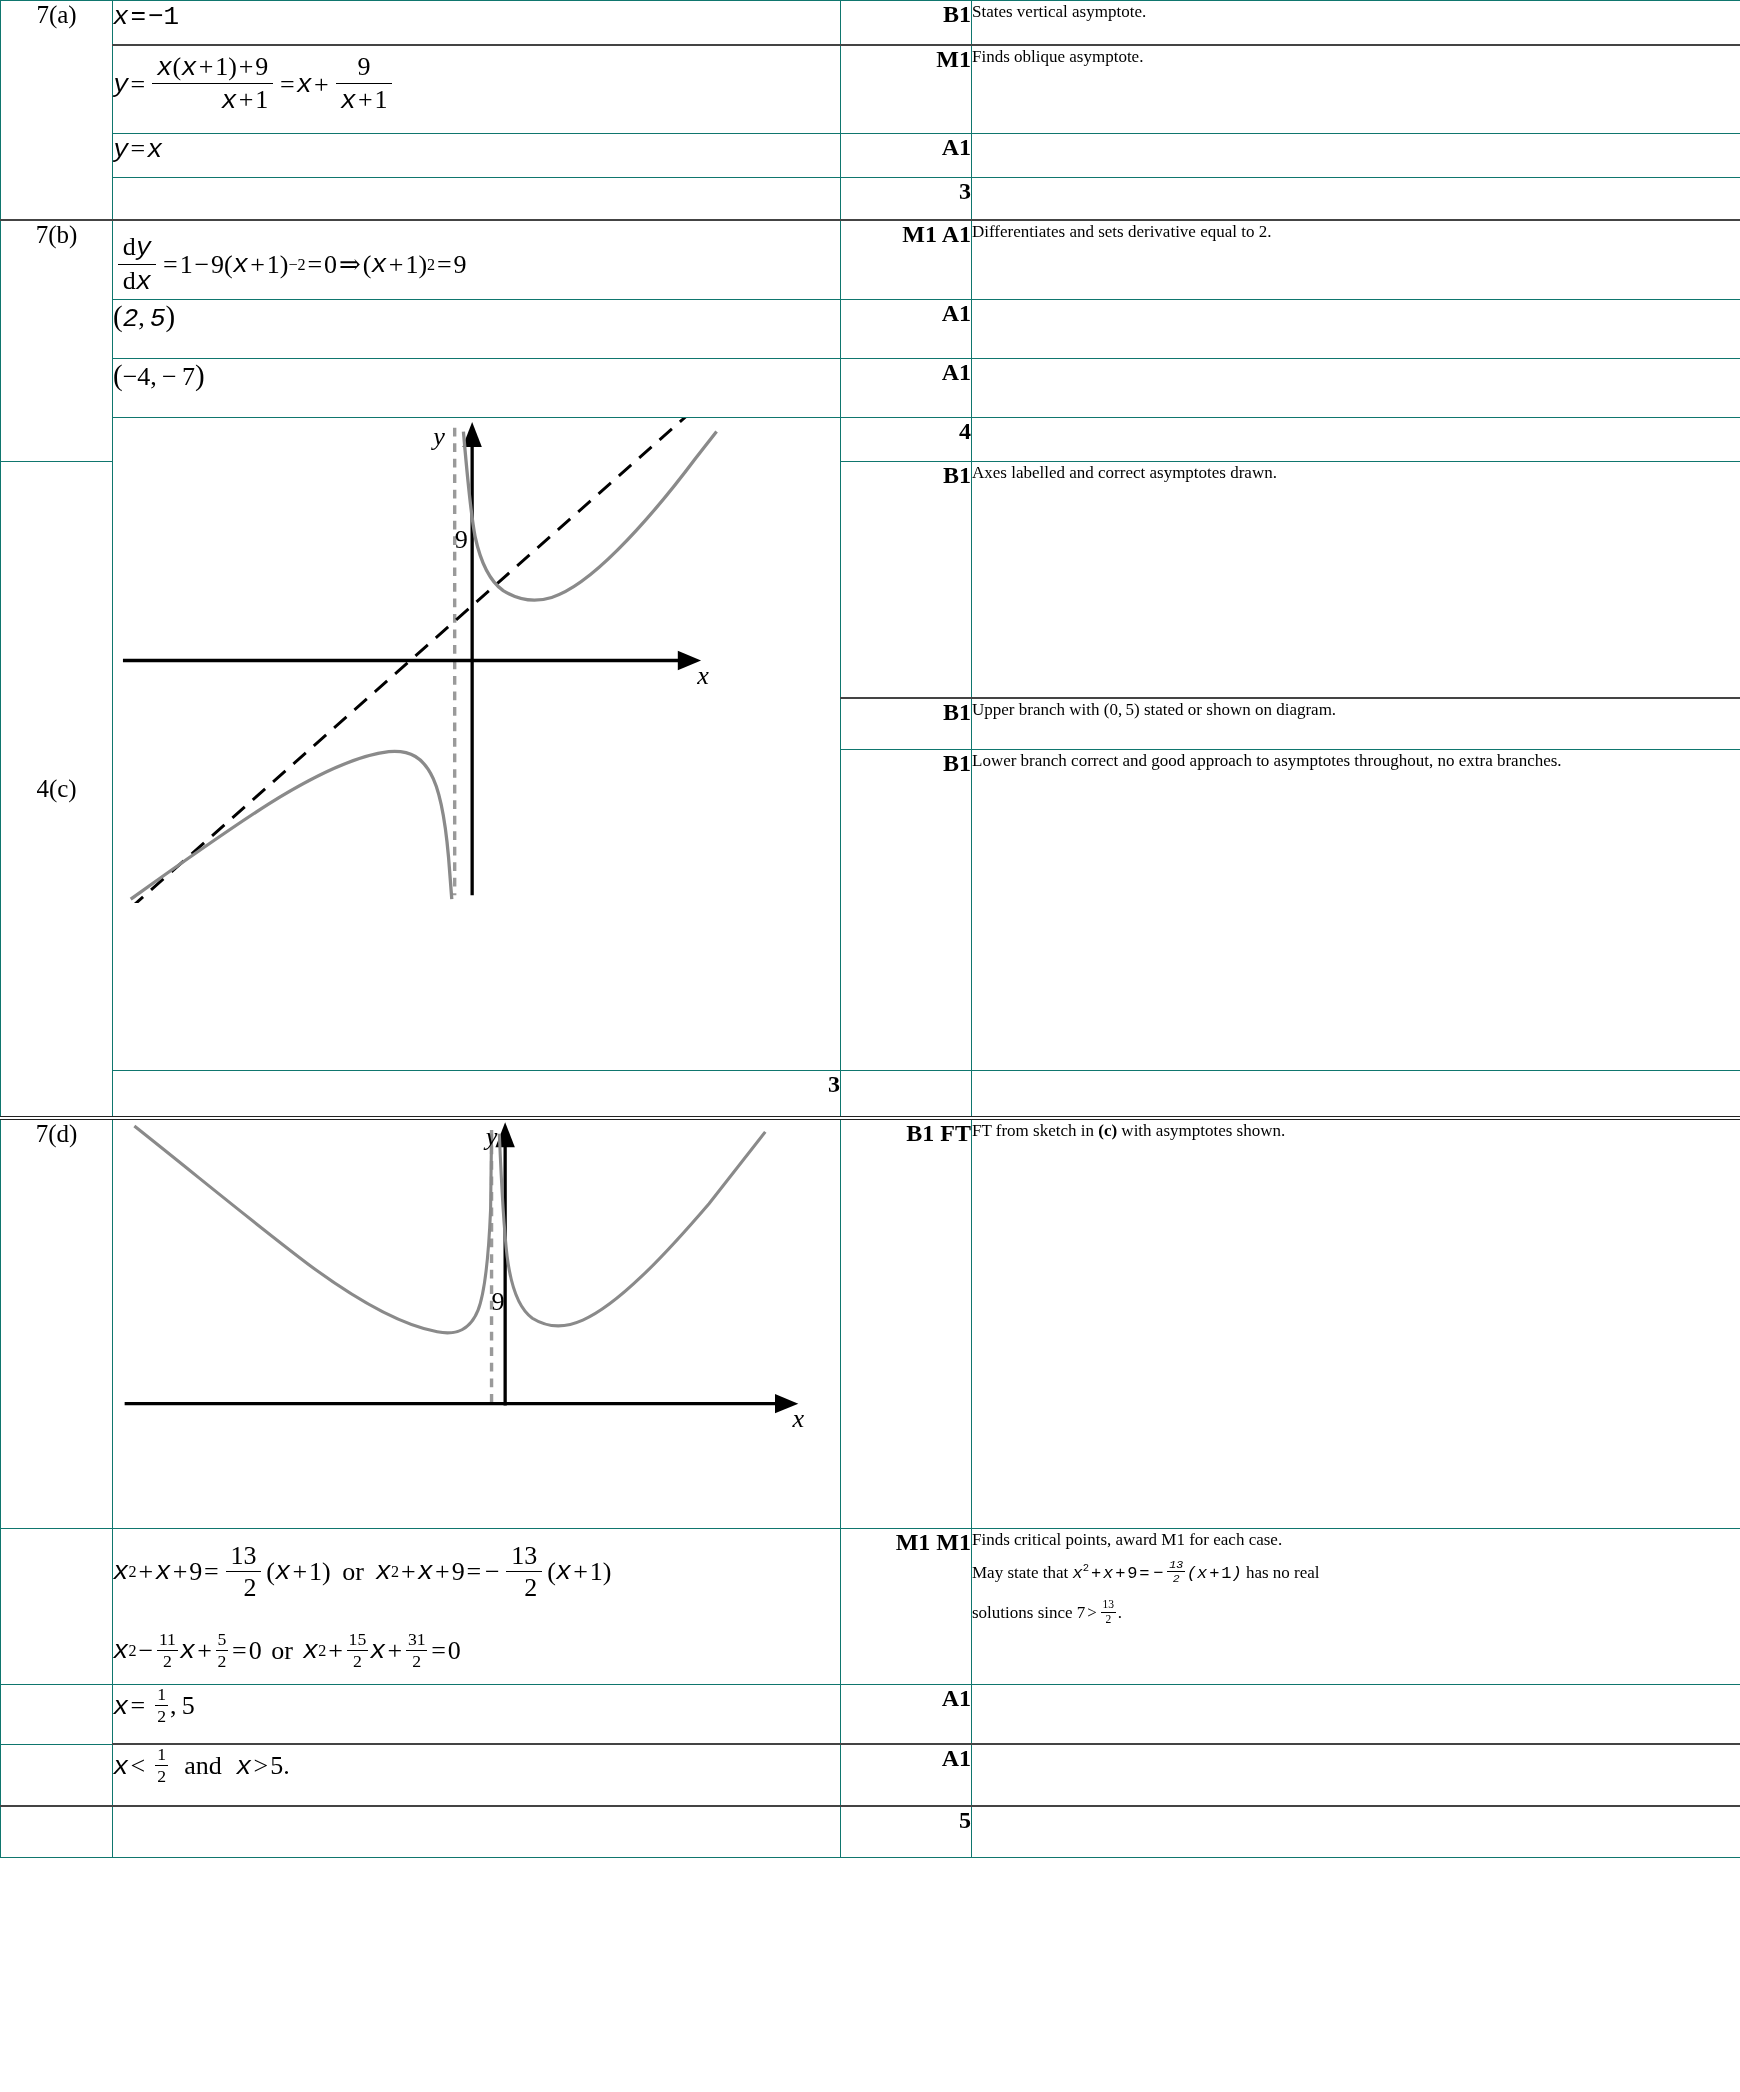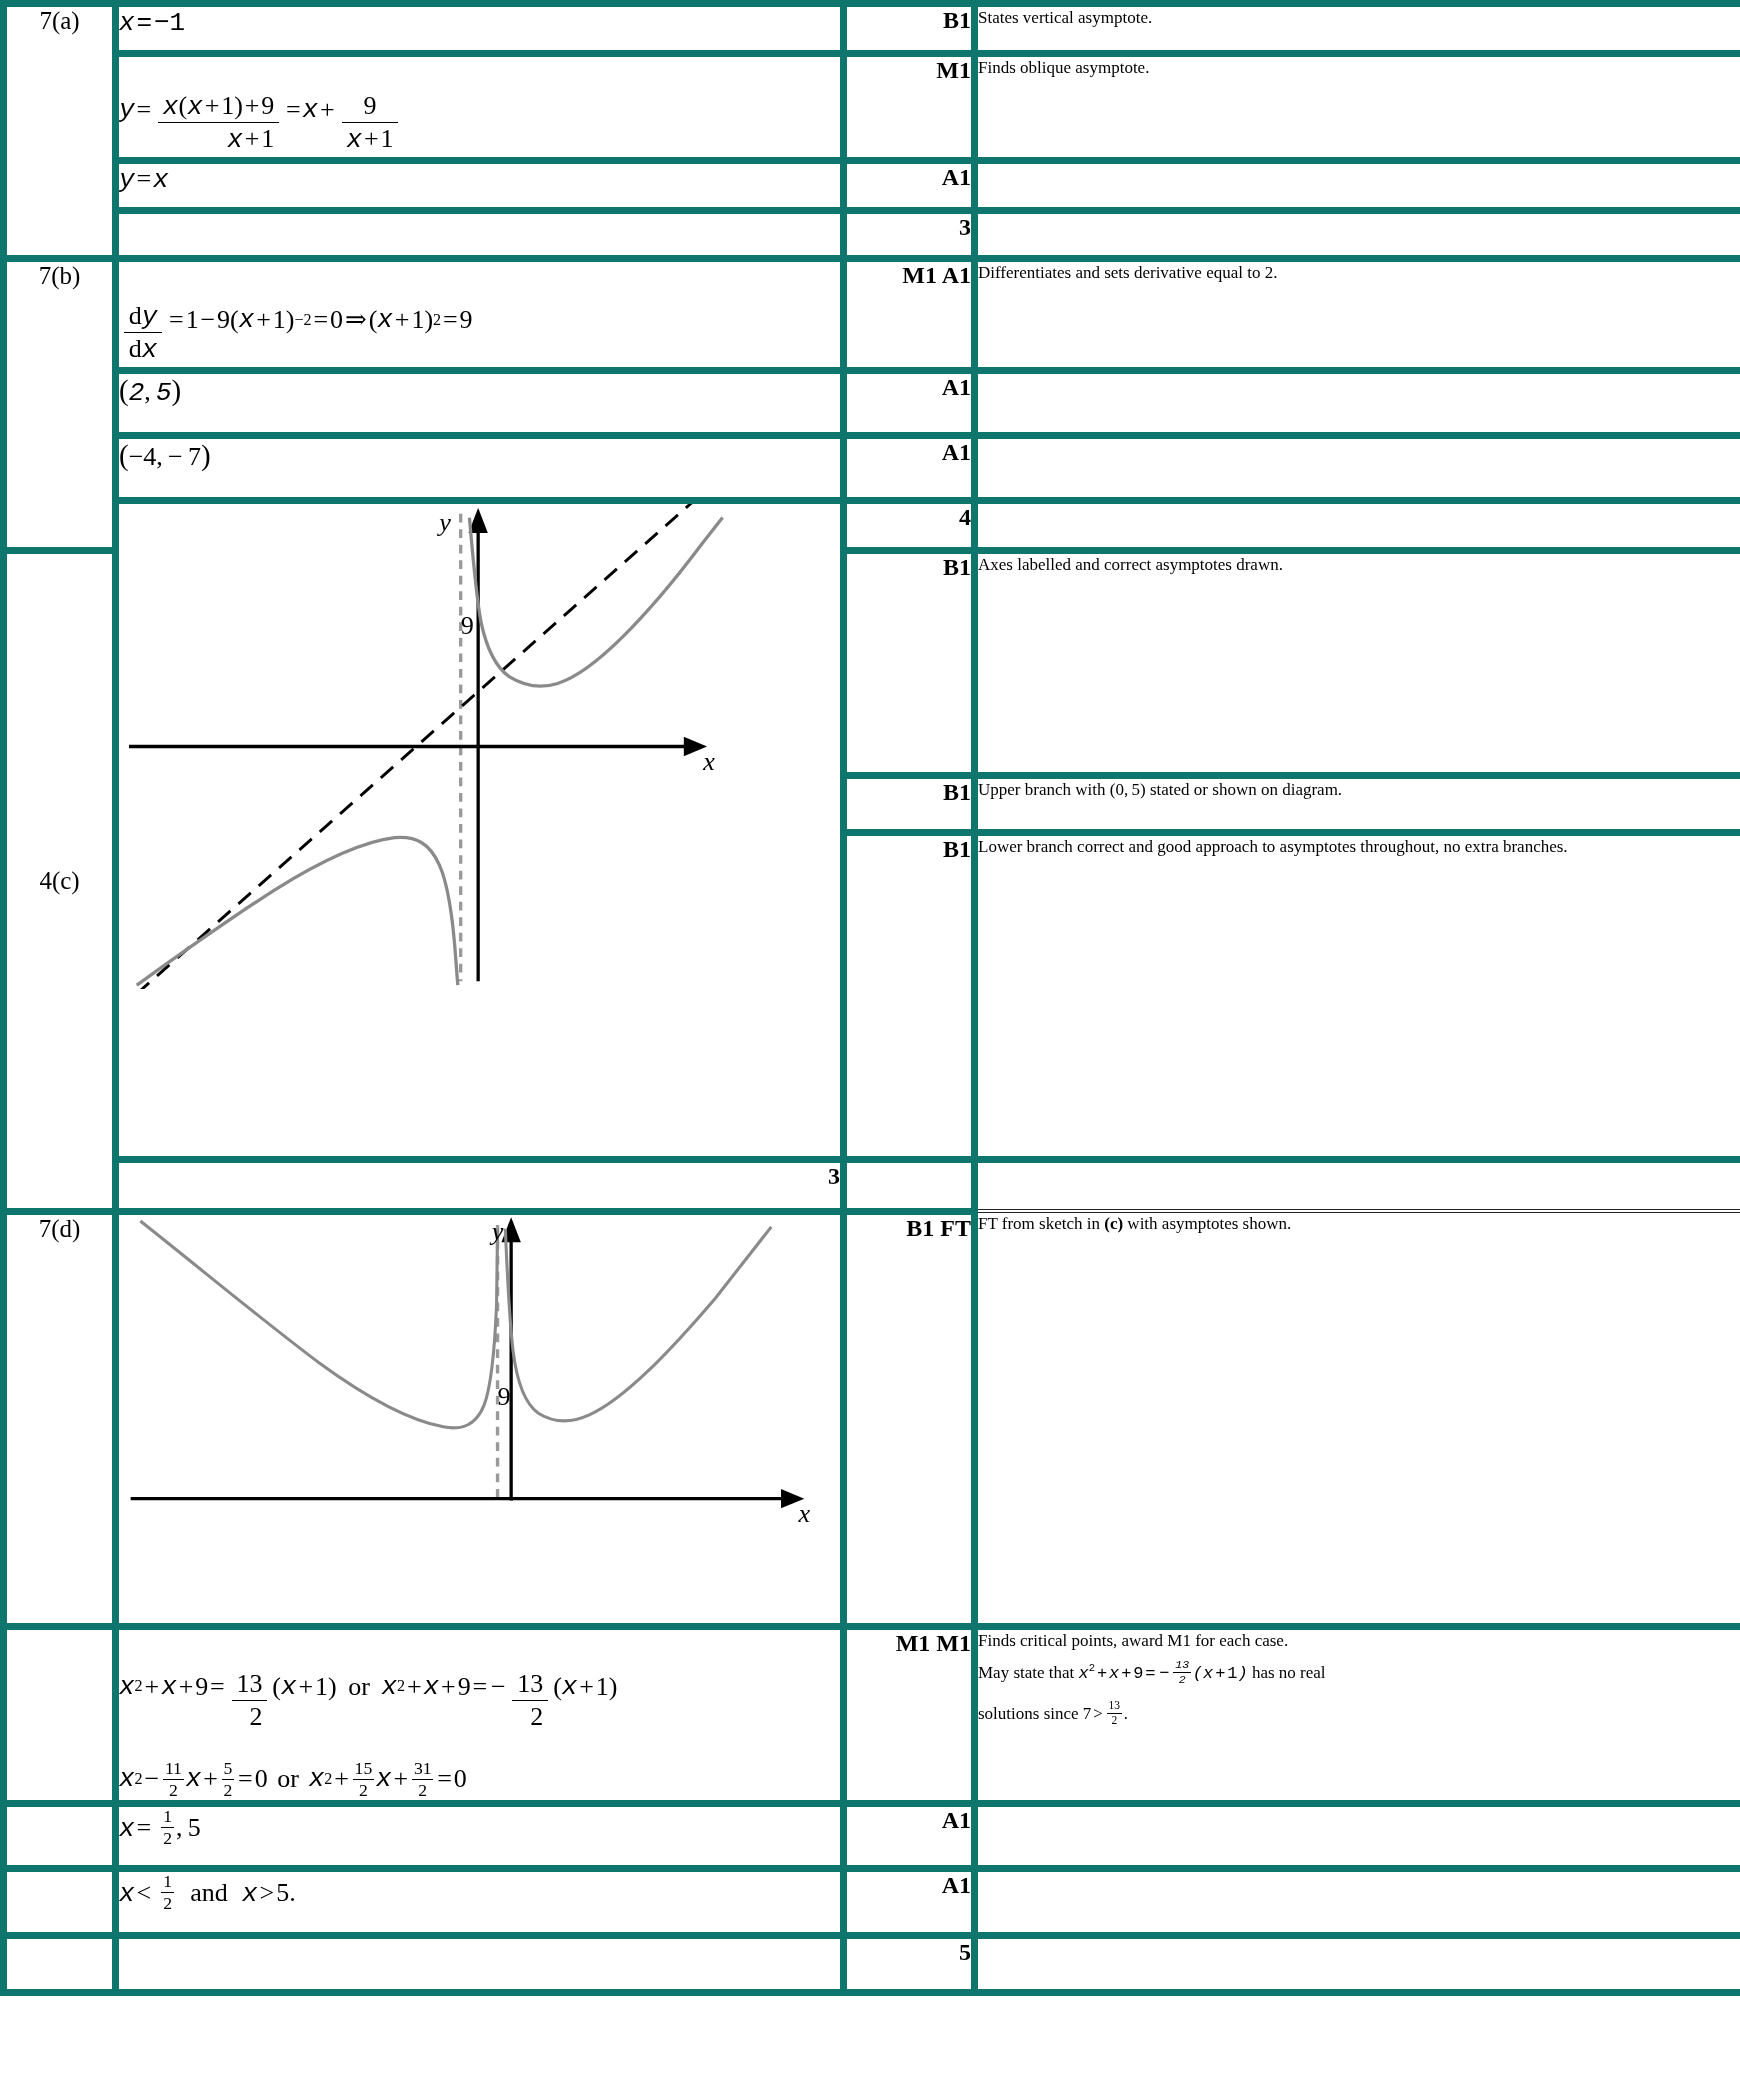--- a/index.html
+++ b/index.html
@@ -6,21 +6,21 @@
   body{
     width:1741px;
     font-family:"Liberation Serif","DejaVu Serif",serif;
     color:#000;
     -webkit-font-smoothing:antialiased;
   }
   .sheet{width:1741px;height:2092px;position:relative;box-sizing:border-box;}
 
   table.ms{border-collapse:collapse;width:1741px;table-layout:fixed;}
   table.ms td{
-    border:7px solid #0f766e;
+    border:1px solid #0f766e;
     vertical-align:top;
     padding:0;
     background:#fff;
   }
   col.c-q{width:112px;}
   col.c-work{width:728px;}
   col.c-mark{width:131px;}
   col.c-com{width:770px;}
 
   .qcell{text-align:center;font-size:25px;padding-top:13.6px;}
@@ -30,21 +30,21 @@
             font-family:"Liberation Serif","DejaVu Serif",serif;}
   .comcell{padding:13.6px 9.7px 7.8px 15.5px;font-size:17px;line-height:1.28;margin-left:32px;}
 
   .heavy-top{border-top:2.9px solid #444 !important;}
   .dbl-top{border-top:4.9px double #222 !important;}
 
   
   .m{font-style:italic;font-family:Liberation Mono, monospace;}
   .up{font-style:normal;}
   .frac{display:inline-block;vertical-align:-0.52em;text-align:center;margin:0 4.9px;}
-  .frac .num{display:block;padding:0 4.9px;border-bottom:1.4px solid #000;line-height:1.18;margin-top:28px;}
+  .frac .num{display:block;padding:0 4.9px;border-bottom:1.4px solid #000;line-height:1.18;}
   .frac .den{display:block;padding:0 4.9px;line-height:1.2;text-align:right;}
   .sfrac{display:inline-block;vertical-align:-0.42em;text-align:center;font-size:0.68em;margin:0 1.9px;}
   .sfrac .num{display:block;border-bottom:1.2px solid #000;line-height:1.12;padding:0 1.9px;}
   .sfrac .den{display:block;line-height:1.14;padding:0 1.9px;}
   sup.expn{font-size:0.62em;vertical-align:0.62em;font-style:normal;}
   .op{font-style:normal;padding:0 1.9px;}
 
   .eqline{display:flex;align-items:center;min-height:39px;}
   .tall{line-height:1.0;}
 

